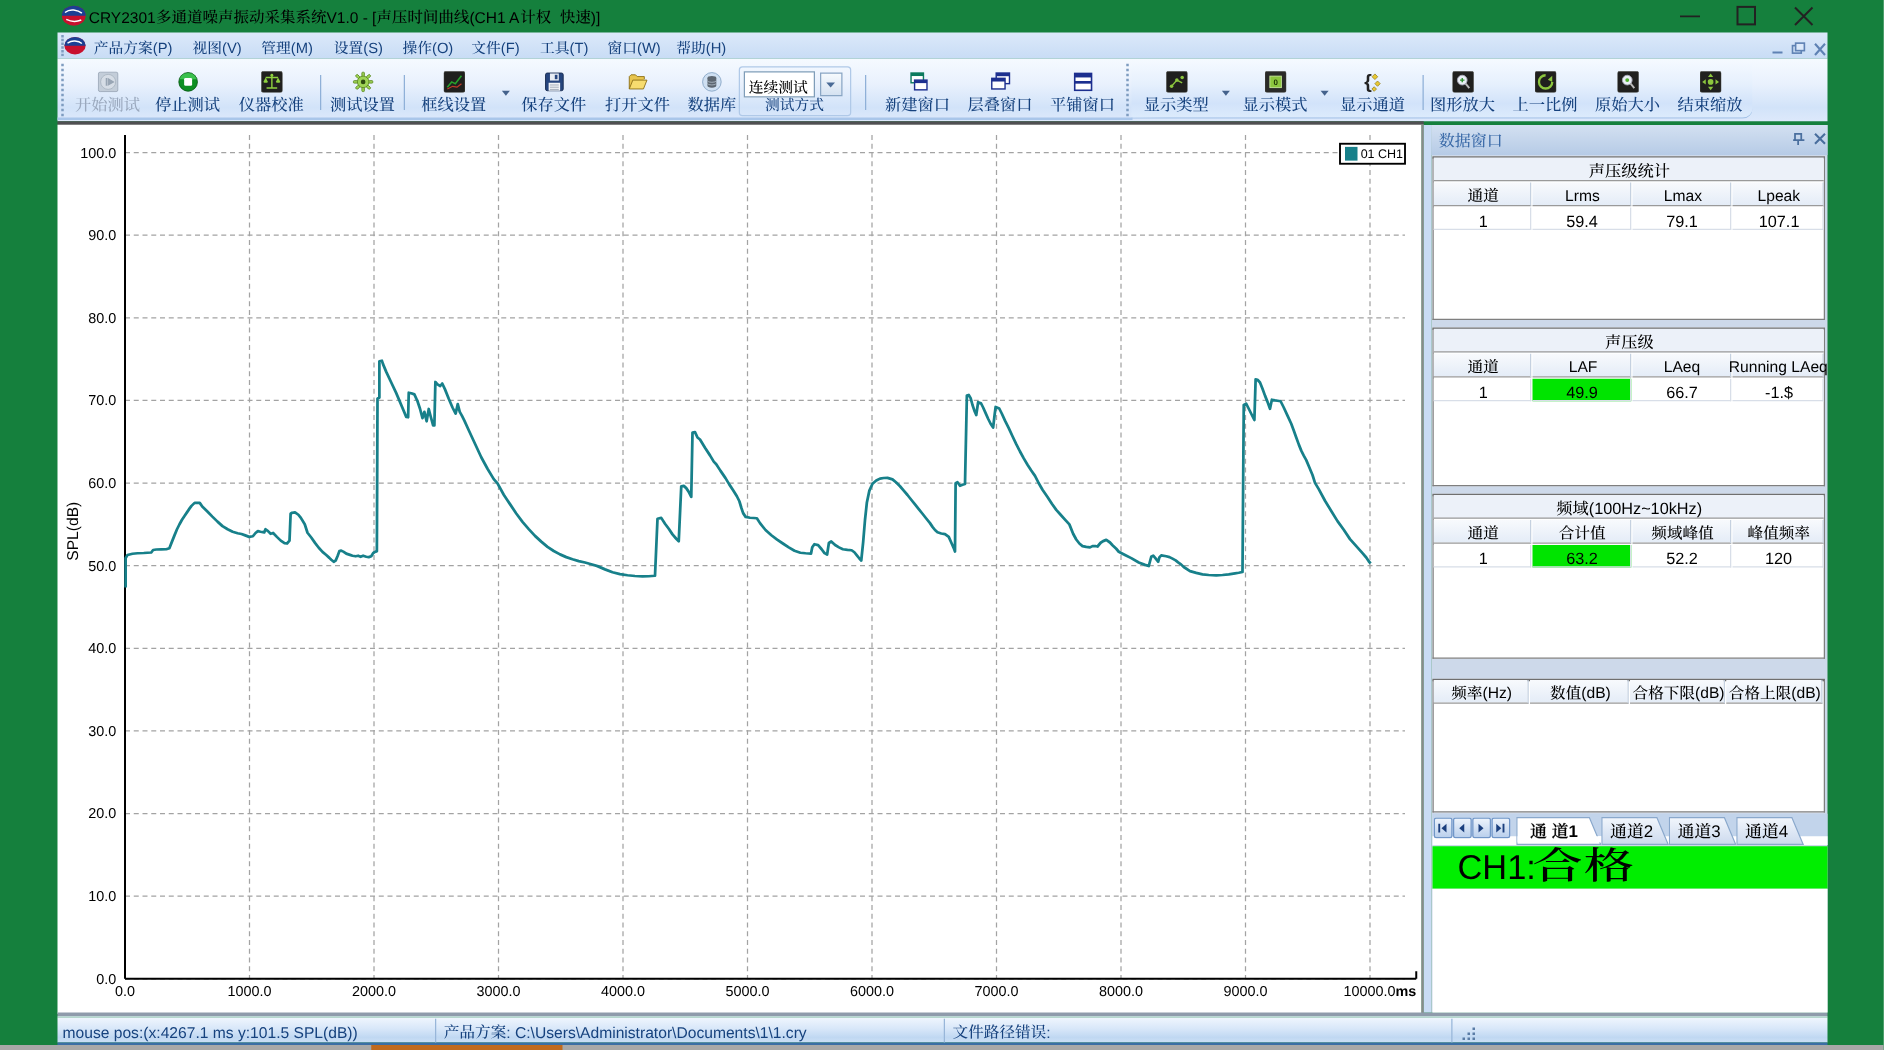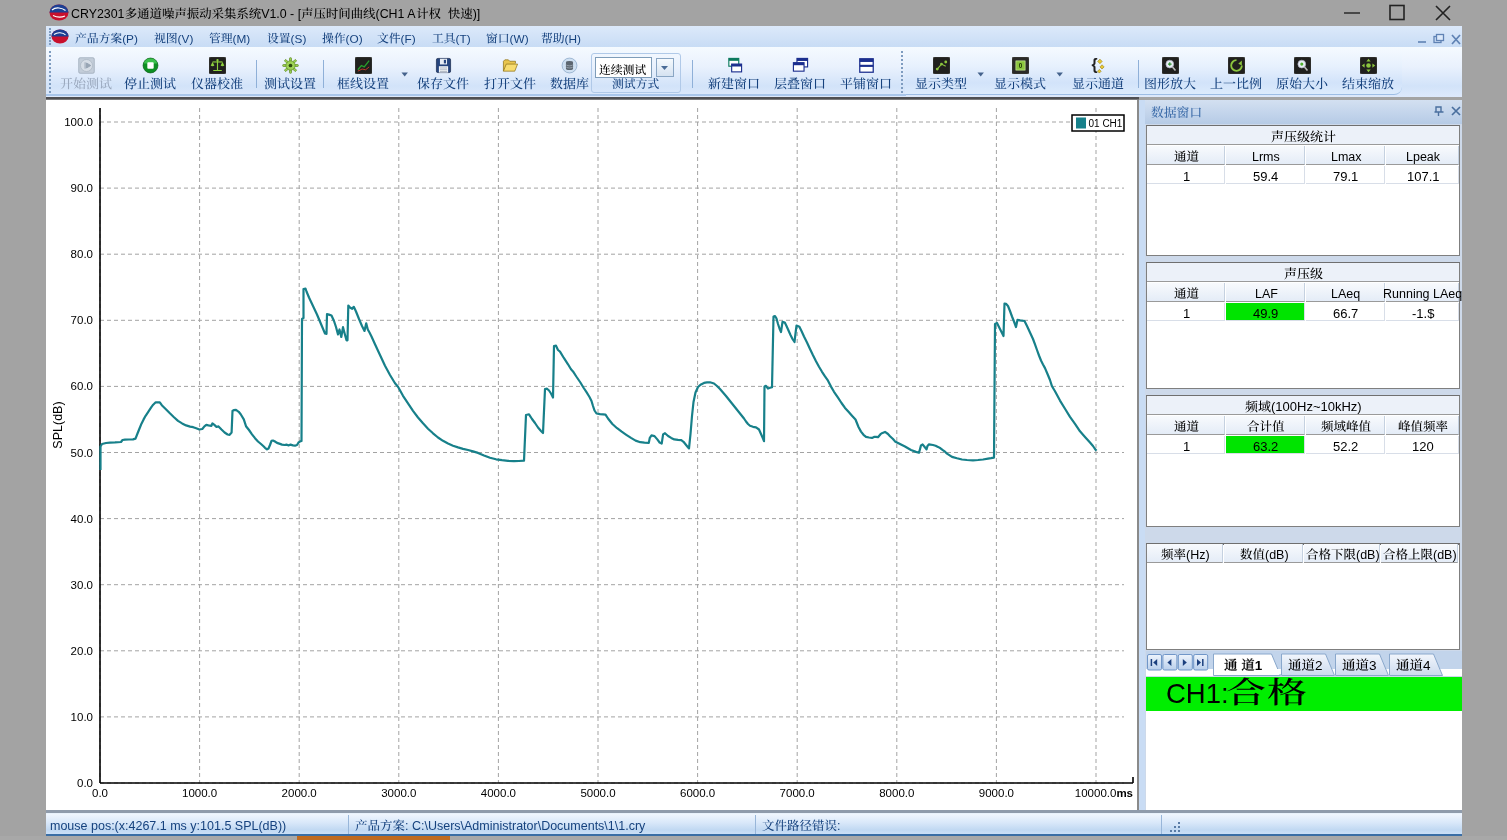--- a/index.html
+++ b/index.html
@@ -94,21 +94,21 @@
       <path id="g9053" d="M667 675Q656 655 642 628Q627 601 612 574Q597 548 582 528H547Q551 550 554 577Q557 605 559 631Q562 657 563 675ZM478 88Q478 84 469 78Q459 72 445 67Q430 62 413 62H401V550V586L483 550H815V520H478ZM837 811Q834 803 825 797Q815 792 799 792Q776 762 741 724Q705 686 671 657H653Q664 683 676 715Q687 748 697 782Q707 815 715 843ZM812 158V128H439V158ZM812 291V261H439V291ZM812 421V392H439V421ZM765 550 806 595 893 527Q889 521 878 516Q867 511 853 508V93Q853 90 842 84Q831 78 816 73Q801 69 787 69H775V550ZM429 841Q480 827 508 807Q537 787 548 765Q559 744 557 725Q555 707 544 695Q532 683 515 682Q498 682 480 696Q478 732 460 770Q441 809 419 835ZM865 741Q865 741 875 734Q885 726 899 714Q914 703 930 689Q946 675 959 662Q957 654 950 650Q943 646 933 646H320L312 675H814ZM225 149Q238 149 245 146Q251 143 260 134Q302 86 354 62Q407 37 478 30Q549 22 648 22Q732 22 807 22Q882 23 967 27V14Q941 9 927 -9Q913 -27 909 -53Q866 -53 820 -53Q773 -53 724 -53Q675 -53 624 -53Q523 -53 454 -39Q386 -25 337 9Q288 44 245 105Q236 117 228 116Q221 115 212 105Q202 89 182 62Q162 35 141 6Q119 -24 103 -50Q108 -64 96 -73L31 15Q55 31 85 54Q114 76 143 98Q171 120 193 135Q215 149 225 149ZM96 824Q160 797 199 766Q239 735 257 705Q276 676 279 651Q282 627 273 611Q264 596 247 593Q230 590 209 605Q200 639 179 677Q159 715 133 752Q108 789 85 817ZM252 136 179 104V468H47L41 496H164L207 553L301 476Q296 470 285 465Q273 459 252 456Z"></path>
       <path id="g91C7" d="M796 840 881 757Q874 751 859 751Q844 752 824 760Q752 747 663 735Q574 723 477 713Q380 703 279 697Q179 691 82 690L79 707Q172 716 272 731Q373 745 470 763Q567 781 651 801Q735 821 796 840ZM47 365H796L852 435Q852 435 862 427Q873 419 889 407Q905 394 923 380Q941 365 956 352Q952 336 928 336H55ZM405 365H499V349Q432 226 315 128Q197 29 45 -36L36 -22Q118 25 188 88Q259 150 314 222Q370 293 405 365ZM549 365Q590 292 657 230Q725 168 805 122Q885 76 965 51L964 40Q940 36 921 18Q902 0 894 -30Q817 8 748 64Q680 120 625 194Q571 268 534 358ZM456 470 570 458Q569 449 562 442Q555 436 538 433V-55Q538 -59 527 -66Q517 -72 502 -76Q487 -81 472 -81H456ZM160 658Q217 637 250 610Q283 583 297 556Q311 529 311 506Q310 483 299 469Q288 455 270 454Q252 452 233 468Q230 499 217 532Q204 566 186 597Q168 629 149 652ZM403 688Q456 666 486 641Q516 615 528 589Q540 564 539 543Q537 521 525 508Q513 495 496 494Q479 493 460 509Q459 539 449 570Q438 601 423 630Q408 660 392 682ZM777 697 887 640Q883 633 873 628Q863 624 847 626Q801 570 746 521Q690 473 637 439L625 450Q661 493 703 560Q744 627 777 697Z"></path>
       <path id="g94FA" d="M740 820Q785 818 813 807Q840 797 853 782Q865 767 866 753Q867 739 859 728Q851 718 837 715Q823 712 806 722Q799 747 777 772Q754 797 730 811ZM490 -53Q490 -57 482 -63Q473 -69 460 -74Q447 -79 430 -79H418V544V579L495 544H851V514H490ZM807 544 843 587 931 521Q927 515 915 509Q903 504 888 501V15Q888 -13 883 -33Q877 -54 857 -66Q838 -78 797 -83Q796 -66 793 -52Q791 -38 784 -29Q777 -21 765 -15Q752 -9 730 -5V10Q730 10 739 9Q748 9 760 8Q773 7 784 6Q795 5 800 5Q810 5 814 9Q817 14 817 23V544ZM724 825Q722 815 715 807Q707 800 688 797V-17Q688 -22 679 -29Q670 -35 657 -40Q644 -45 630 -45H616V837ZM848 217V188H447V217ZM849 381V352H453V381ZM876 738Q876 738 891 726Q905 714 926 697Q947 680 963 664Q959 648 937 648H395L387 677H828ZM304 724Q304 724 318 713Q331 703 350 688Q369 673 384 657Q381 641 359 641H116L131 671H261ZM155 17Q175 28 210 52Q245 76 289 107Q333 138 379 171L387 159Q370 138 341 104Q313 70 276 29Q240 -13 199 -55ZM225 498 242 487V11L184 -10L213 20Q222 -3 220 -22Q217 -41 209 -54Q201 -67 193 -72L136 10Q156 25 162 34Q168 42 168 56V498ZM324 394Q324 394 337 383Q351 371 370 355Q389 338 403 323Q399 307 377 307H44L36 337H280ZM308 560Q308 560 322 549Q335 537 353 521Q372 505 387 490Q384 474 361 474H101L93 503H265ZM208 792Q193 737 167 672Q140 608 106 546Q72 485 35 438L22 445Q39 484 55 535Q71 586 85 642Q99 698 109 751Q120 804 124 845L243 815Q241 806 234 800Q226 794 208 792Z"></path>
       <path id="g9519" d="M523 -56Q523 -59 513 -66Q504 -72 489 -77Q475 -81 458 -81H446V363V400L528 363H831V334H523ZM782 363 824 409 910 340Q906 335 895 330Q884 324 870 321V-50Q870 -53 859 -59Q848 -65 833 -69Q818 -74 804 -74H792V363ZM834 12V-17H486V12ZM836 194V164H488V194ZM825 824Q823 814 816 808Q808 801 791 799V467H716V835ZM622 825Q620 815 613 809Q605 802 588 800V468H513V836ZM859 741Q859 741 873 729Q887 717 906 699Q925 681 940 665Q937 649 914 649H413L405 678H814ZM888 547Q888 547 903 534Q917 522 937 504Q956 486 971 470Q968 454 946 454H384L376 483H843ZM325 757Q325 757 338 747Q352 736 370 721Q389 706 405 691Q401 675 379 675H133L149 704H282ZM164 26Q184 39 218 62Q252 85 294 115Q336 145 380 178L389 166Q373 146 346 112Q318 77 284 36Q249 -5 210 -47ZM232 524 250 513V30L190 5L217 40Q231 18 232 -2Q232 -22 227 -36Q222 -50 214 -57L136 15Q161 35 168 44Q175 54 175 66V524ZM331 393Q331 393 345 381Q358 370 377 353Q396 337 411 322Q407 306 385 306H46L38 335H288ZM310 586Q310 586 324 575Q337 563 355 547Q374 531 389 515Q385 499 363 499H103L95 529H267ZM243 790Q223 735 189 672Q155 609 114 549Q72 489 26 444L12 452Q36 489 60 540Q84 591 104 646Q125 701 142 754Q158 806 165 847L281 810Q279 802 271 796Q263 791 243 790Z"></path>
       <path id="g95F4" d="M642 183V153H354V183ZM645 569V540H354V569ZM644 383V354H356V383ZM603 569 642 611 722 548Q718 543 709 539Q700 534 687 532V106Q687 102 677 95Q667 88 652 82Q637 77 623 77H611V569ZM308 604 391 569H383V83Q383 79 366 69Q349 58 320 58H308V569ZM179 847Q241 829 279 805Q317 780 335 755Q353 729 356 707Q359 685 350 670Q341 654 323 652Q306 649 285 662Q277 691 257 724Q238 756 214 787Q191 817 169 840ZM227 700Q225 689 217 682Q209 674 188 671V-53Q188 -58 179 -64Q170 -71 155 -76Q140 -81 125 -81H110V713ZM847 756V726H405L396 756ZM803 756 842 803 935 732Q930 726 918 721Q907 715 892 713V31Q892 2 884 -21Q876 -44 850 -58Q824 -72 769 -78Q767 -58 762 -43Q756 -29 744 -20Q731 -9 709 -2Q687 6 648 11V26Q648 26 666 25Q684 24 709 22Q734 20 757 19Q779 17 787 17Q803 17 808 23Q813 28 813 40V756Z"></path>
       <path id="g9650" d="M486 740 504 729V-2L433 -25L465 3Q471 -22 465 -40Q460 -59 450 -69Q440 -80 431 -84L391 3Q415 15 421 23Q427 32 427 49V740ZM427 818 517 777H504V718Q504 718 486 718Q467 718 427 718V777ZM819 777V748H482V777ZM409 6Q433 13 476 25Q518 38 571 55Q624 72 679 90L683 76Q660 62 622 38Q583 15 537 -13Q491 -41 440 -69ZM935 308Q926 297 903 306Q882 292 845 272Q809 252 767 233Q725 214 685 200L678 210Q707 233 740 265Q773 296 802 327Q832 358 848 378ZM620 417Q647 321 697 238Q746 156 816 95Q885 35 971 3L970 -7Q948 -11 931 -29Q913 -46 906 -74Q823 -29 764 40Q705 109 666 202Q627 295 603 411ZM771 777 813 823 902 754Q898 748 886 743Q875 737 860 734V383Q860 380 849 374Q838 367 823 362Q808 357 794 357H781V777ZM815 603V574H478V603ZM813 423V394H477V423ZM347 778V749H119V778ZM82 815 170 778H158V-54Q158 -57 150 -64Q143 -70 129 -75Q115 -81 95 -81H82V778ZM280 778 329 825 418 739Q412 733 401 731Q390 728 373 728Q360 704 343 673Q326 642 306 609Q287 576 267 545Q248 514 230 491Q287 454 321 412Q354 371 370 330Q386 288 386 248Q386 176 354 139Q322 102 242 99Q242 111 240 124Q239 136 236 147Q234 157 229 162Q223 169 209 174Q195 178 176 181V196Q194 196 218 196Q242 196 255 196Q263 196 268 197Q273 198 279 202Q292 209 299 224Q306 240 306 268Q306 322 283 378Q260 434 206 488Q216 515 227 552Q239 590 251 631Q264 672 274 711Q285 749 292 778Z"></path>
       <path id="g96C6" d="M448 849Q499 840 528 823Q558 807 570 788Q582 769 581 752Q580 735 569 724Q558 712 541 711Q525 710 506 723Q501 754 480 787Q460 820 438 842ZM376 793Q372 786 362 781Q352 776 336 779Q278 687 202 616Q126 546 46 502L35 514Q76 551 119 602Q162 654 200 717Q239 779 268 846ZM572 293Q571 283 564 277Q557 271 539 268V-59Q539 -63 529 -69Q519 -74 504 -78Q489 -82 472 -82H457V304ZM545 219Q578 184 627 154Q675 124 734 99Q792 74 853 56Q914 38 971 27L970 16Q946 11 928 -7Q910 -26 903 -56Q828 -31 758 8Q688 47 630 98Q572 149 532 210ZM503 203Q429 113 307 45Q186 -22 41 -63L33 -48Q109 -16 177 27Q246 70 302 119Q358 168 397 219H503ZM860 287Q860 287 870 279Q879 271 894 259Q909 247 925 233Q941 219 955 206Q952 190 929 190H53L44 219H807ZM276 292Q276 289 268 283Q260 277 245 272Q231 266 211 266H197V675L232 727L289 704H276ZM549 702V338H468V702ZM763 528Q763 528 777 517Q792 506 812 489Q833 473 849 457Q845 441 823 441H244V470H716ZM763 646Q763 646 777 635Q792 623 812 607Q833 590 848 575Q845 559 822 559H244V588H716ZM802 413Q802 413 811 406Q820 398 835 387Q850 375 866 362Q882 349 896 336Q892 320 869 320H244V349H752ZM784 767Q784 767 793 760Q802 752 817 741Q831 730 847 716Q863 703 875 690Q871 674 849 674H246V704H734Z"></path>
       <path id="g9891" d="M777 507Q776 498 768 491Q761 484 744 482Q742 396 739 323Q735 250 720 189Q705 127 669 77Q633 26 568 -15Q503 -55 398 -86L388 -69Q477 -35 532 7Q587 50 617 101Q646 153 657 216Q669 278 670 354Q672 429 672 518ZM733 143Q804 122 850 95Q895 68 918 40Q942 12 948 -13Q953 -38 946 -55Q938 -71 921 -76Q904 -80 881 -67Q868 -34 841 3Q814 40 782 75Q751 110 722 136ZM587 146Q587 142 578 136Q570 129 556 125Q542 120 526 120H514V589V624L592 589H873V559H587ZM823 589 860 630 941 567Q937 562 927 557Q918 552 905 550V165Q905 162 894 157Q884 151 870 147Q856 142 843 142H832V589ZM757 764Q744 733 727 697Q709 661 691 628Q673 595 656 572H634Q638 596 643 629Q647 663 651 700Q655 736 657 764ZM876 825Q876 825 885 818Q894 811 909 800Q923 789 939 776Q954 762 967 750Q963 734 940 734H486L478 764H827ZM358 443Q357 433 348 426Q340 419 321 416V172Q321 168 312 163Q304 158 291 154Q278 151 264 151H251V454ZM359 822Q358 812 350 805Q342 799 324 796V492H253V833ZM418 736Q418 736 432 724Q446 712 465 696Q484 679 500 664Q499 656 492 652Q484 648 474 648H288V677H373ZM525 344Q522 336 513 332Q504 328 484 329Q441 206 383 125Q324 43 243 -7Q162 -58 48 -91L42 -72Q141 -31 211 26Q281 83 330 168Q380 253 414 380ZM232 355Q229 347 220 341Q211 335 195 336Q167 270 128 217Q89 163 42 128L28 138Q60 183 87 249Q113 315 129 387ZM214 744Q213 735 206 728Q199 722 182 720V493H118V754ZM435 569Q435 569 449 557Q464 545 483 529Q503 512 519 496Q515 480 493 480H39L31 509H388Z"></path>
     </defs>
   </svg>
-<div style="position:absolute;left:0;top:0;width:1507px;height:840px;background:#a3a3a3;overflow:hidden">
+<div style="position:absolute;left:0;top:0;width:1507px;height:840px;background:#15803d;overflow:hidden">
     <svg style="position:absolute;left:49px;top:4px" width="20" height="17">
       <ellipse cx="10" cy="8.5" rx="9.5" ry="8" fill="#c8102e"></ellipse>
       <path d="M0.5 8.5 a9.5 8 0 0 1 19 0 z" fill="#1b3f94"></path>
       <path d="M3 6 q3 -2.5 7 -2 q4 0.5 6.5 2.5" stroke="#fff" stroke-width="1.2" fill="none"></path>
       <path d="M4 11.5 q6 3 12 0.5" stroke="#fff" stroke-width="1.2" fill="none"></path>
     </svg>
     <svg style="position:absolute;left:71.0px;top:5.0px" width="411.3" height="18.6">
       <text x="0.0" y="13.0" font-size="12.4" font-weight="normal" fill="#000" font-family="Liberation Sans">CRY2301</text>
       <use href="#g591A" transform="translate(53.8 13.0) scale(0.01240 -0.01240)" fill="#000"></use>
       <use href="#g901A" transform="translate(66.2 13.0) scale(0.01240 -0.01240)" fill="#000"></use>

